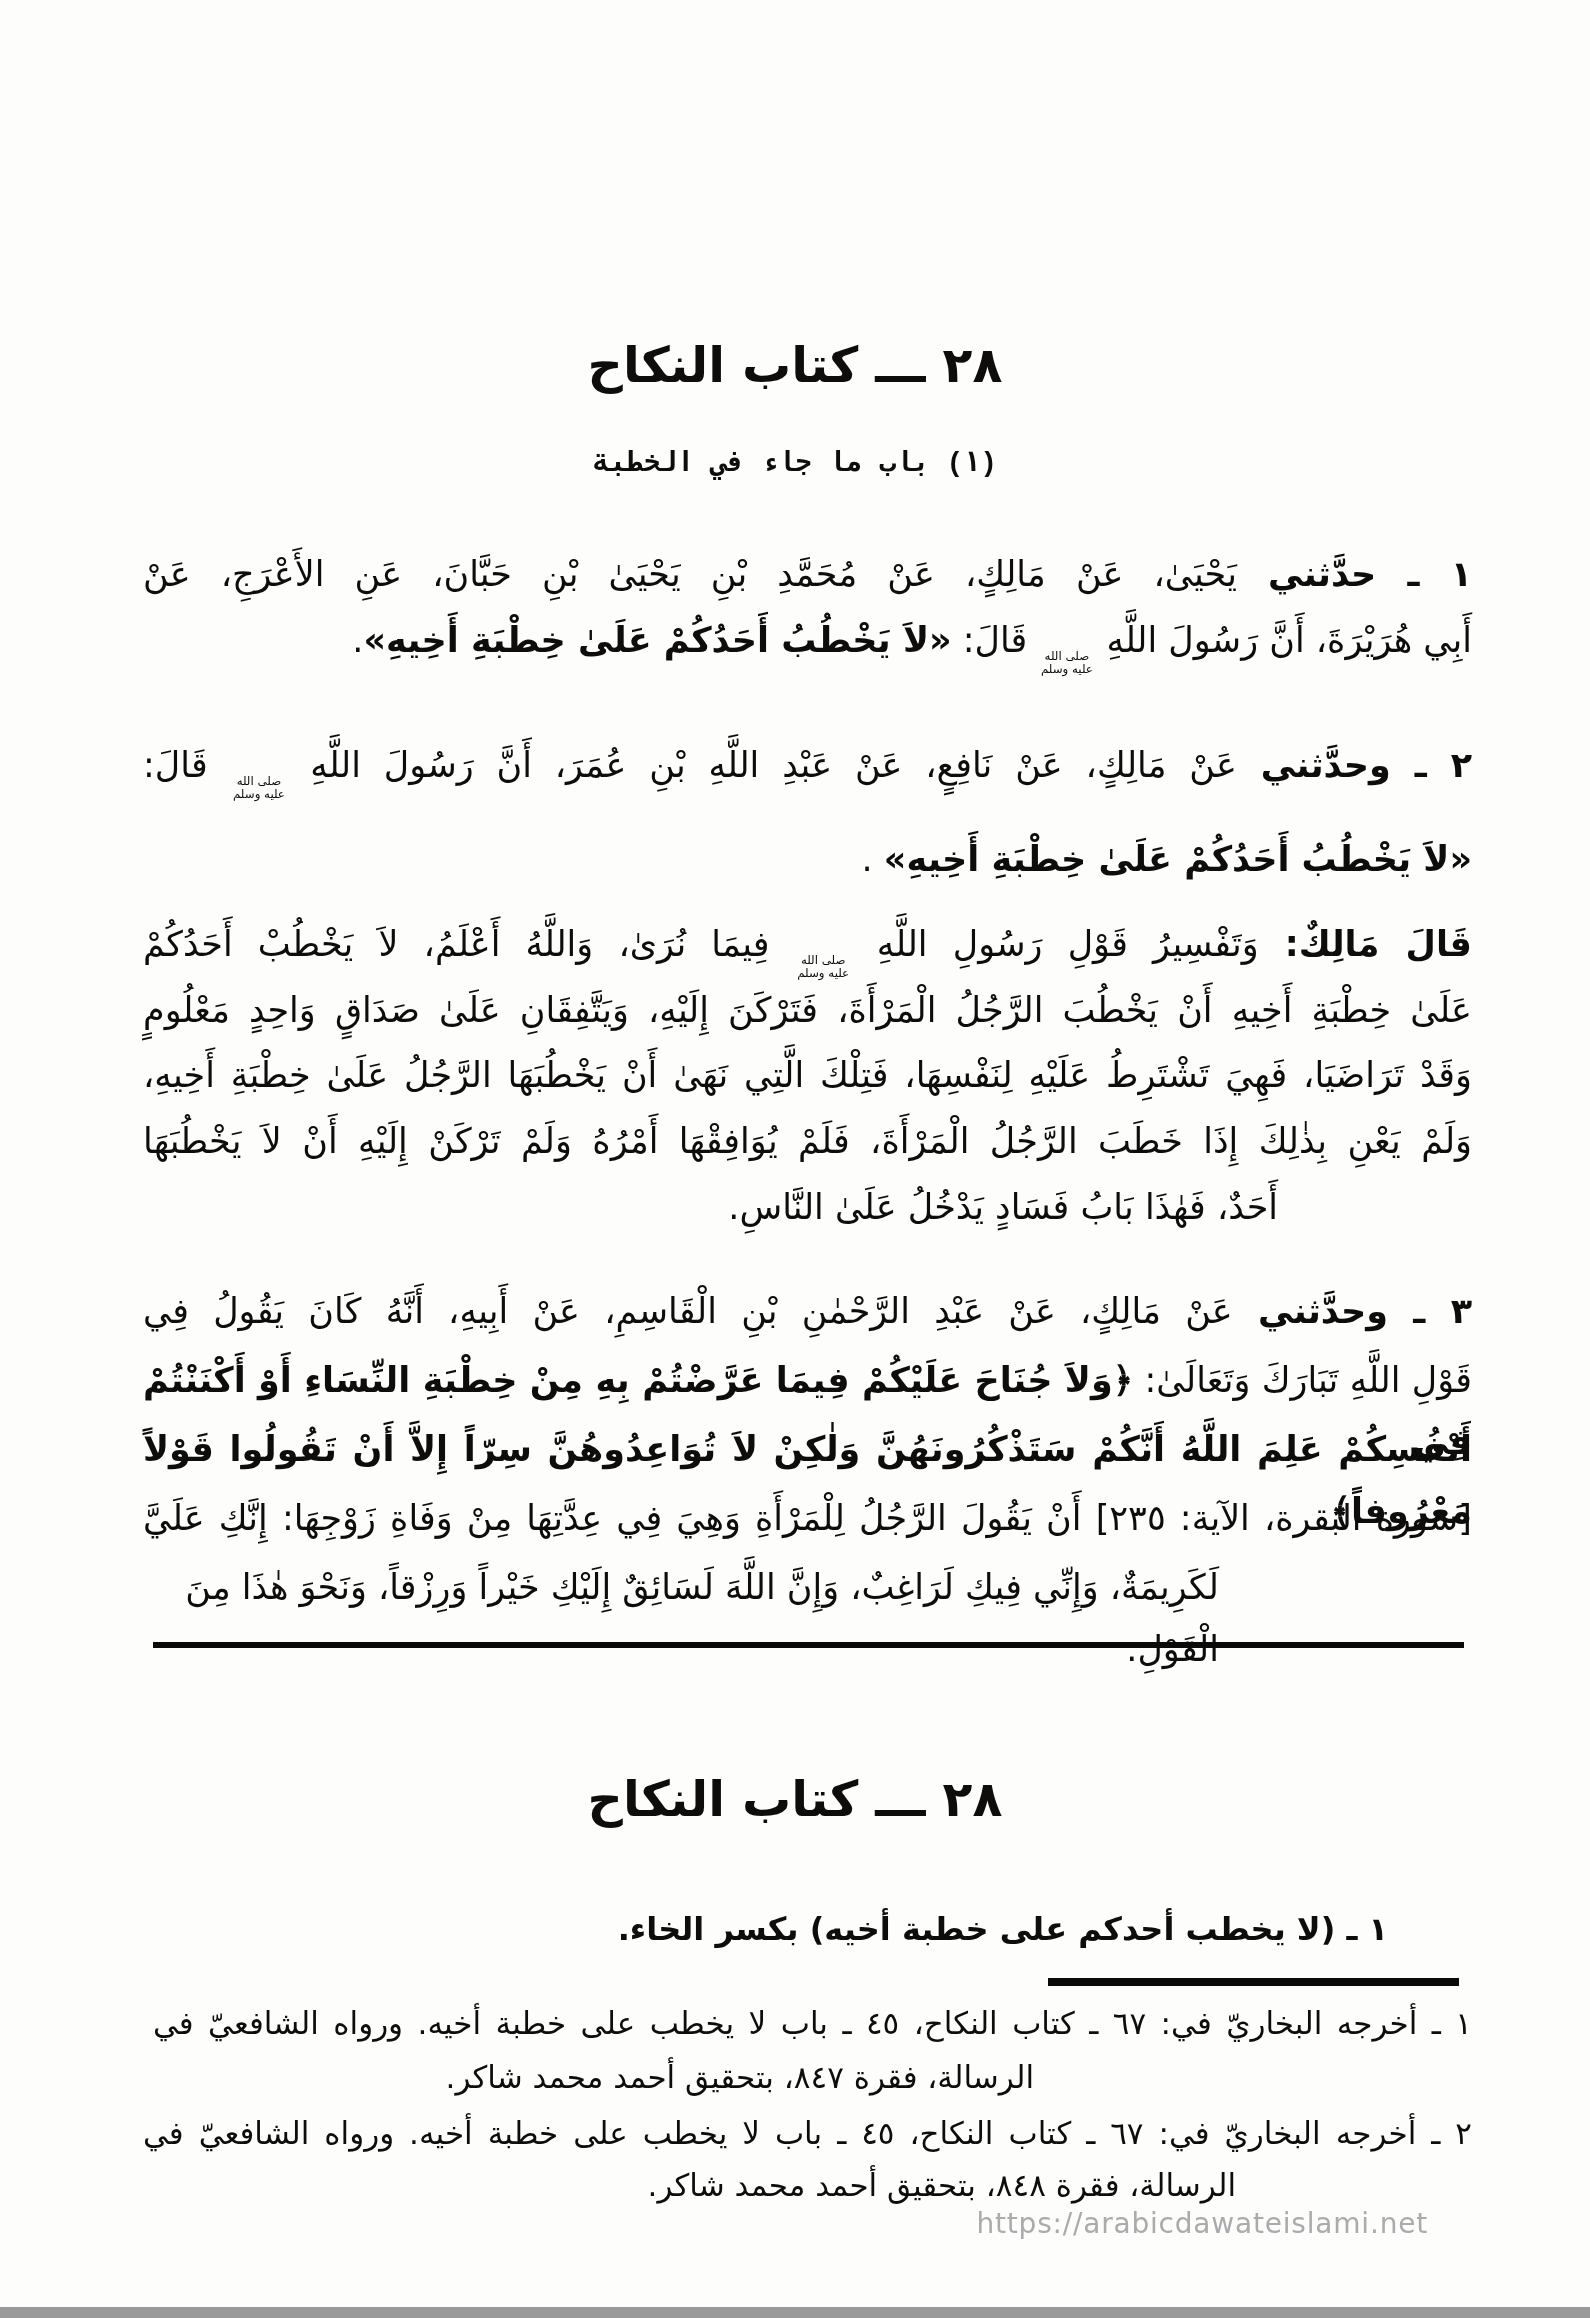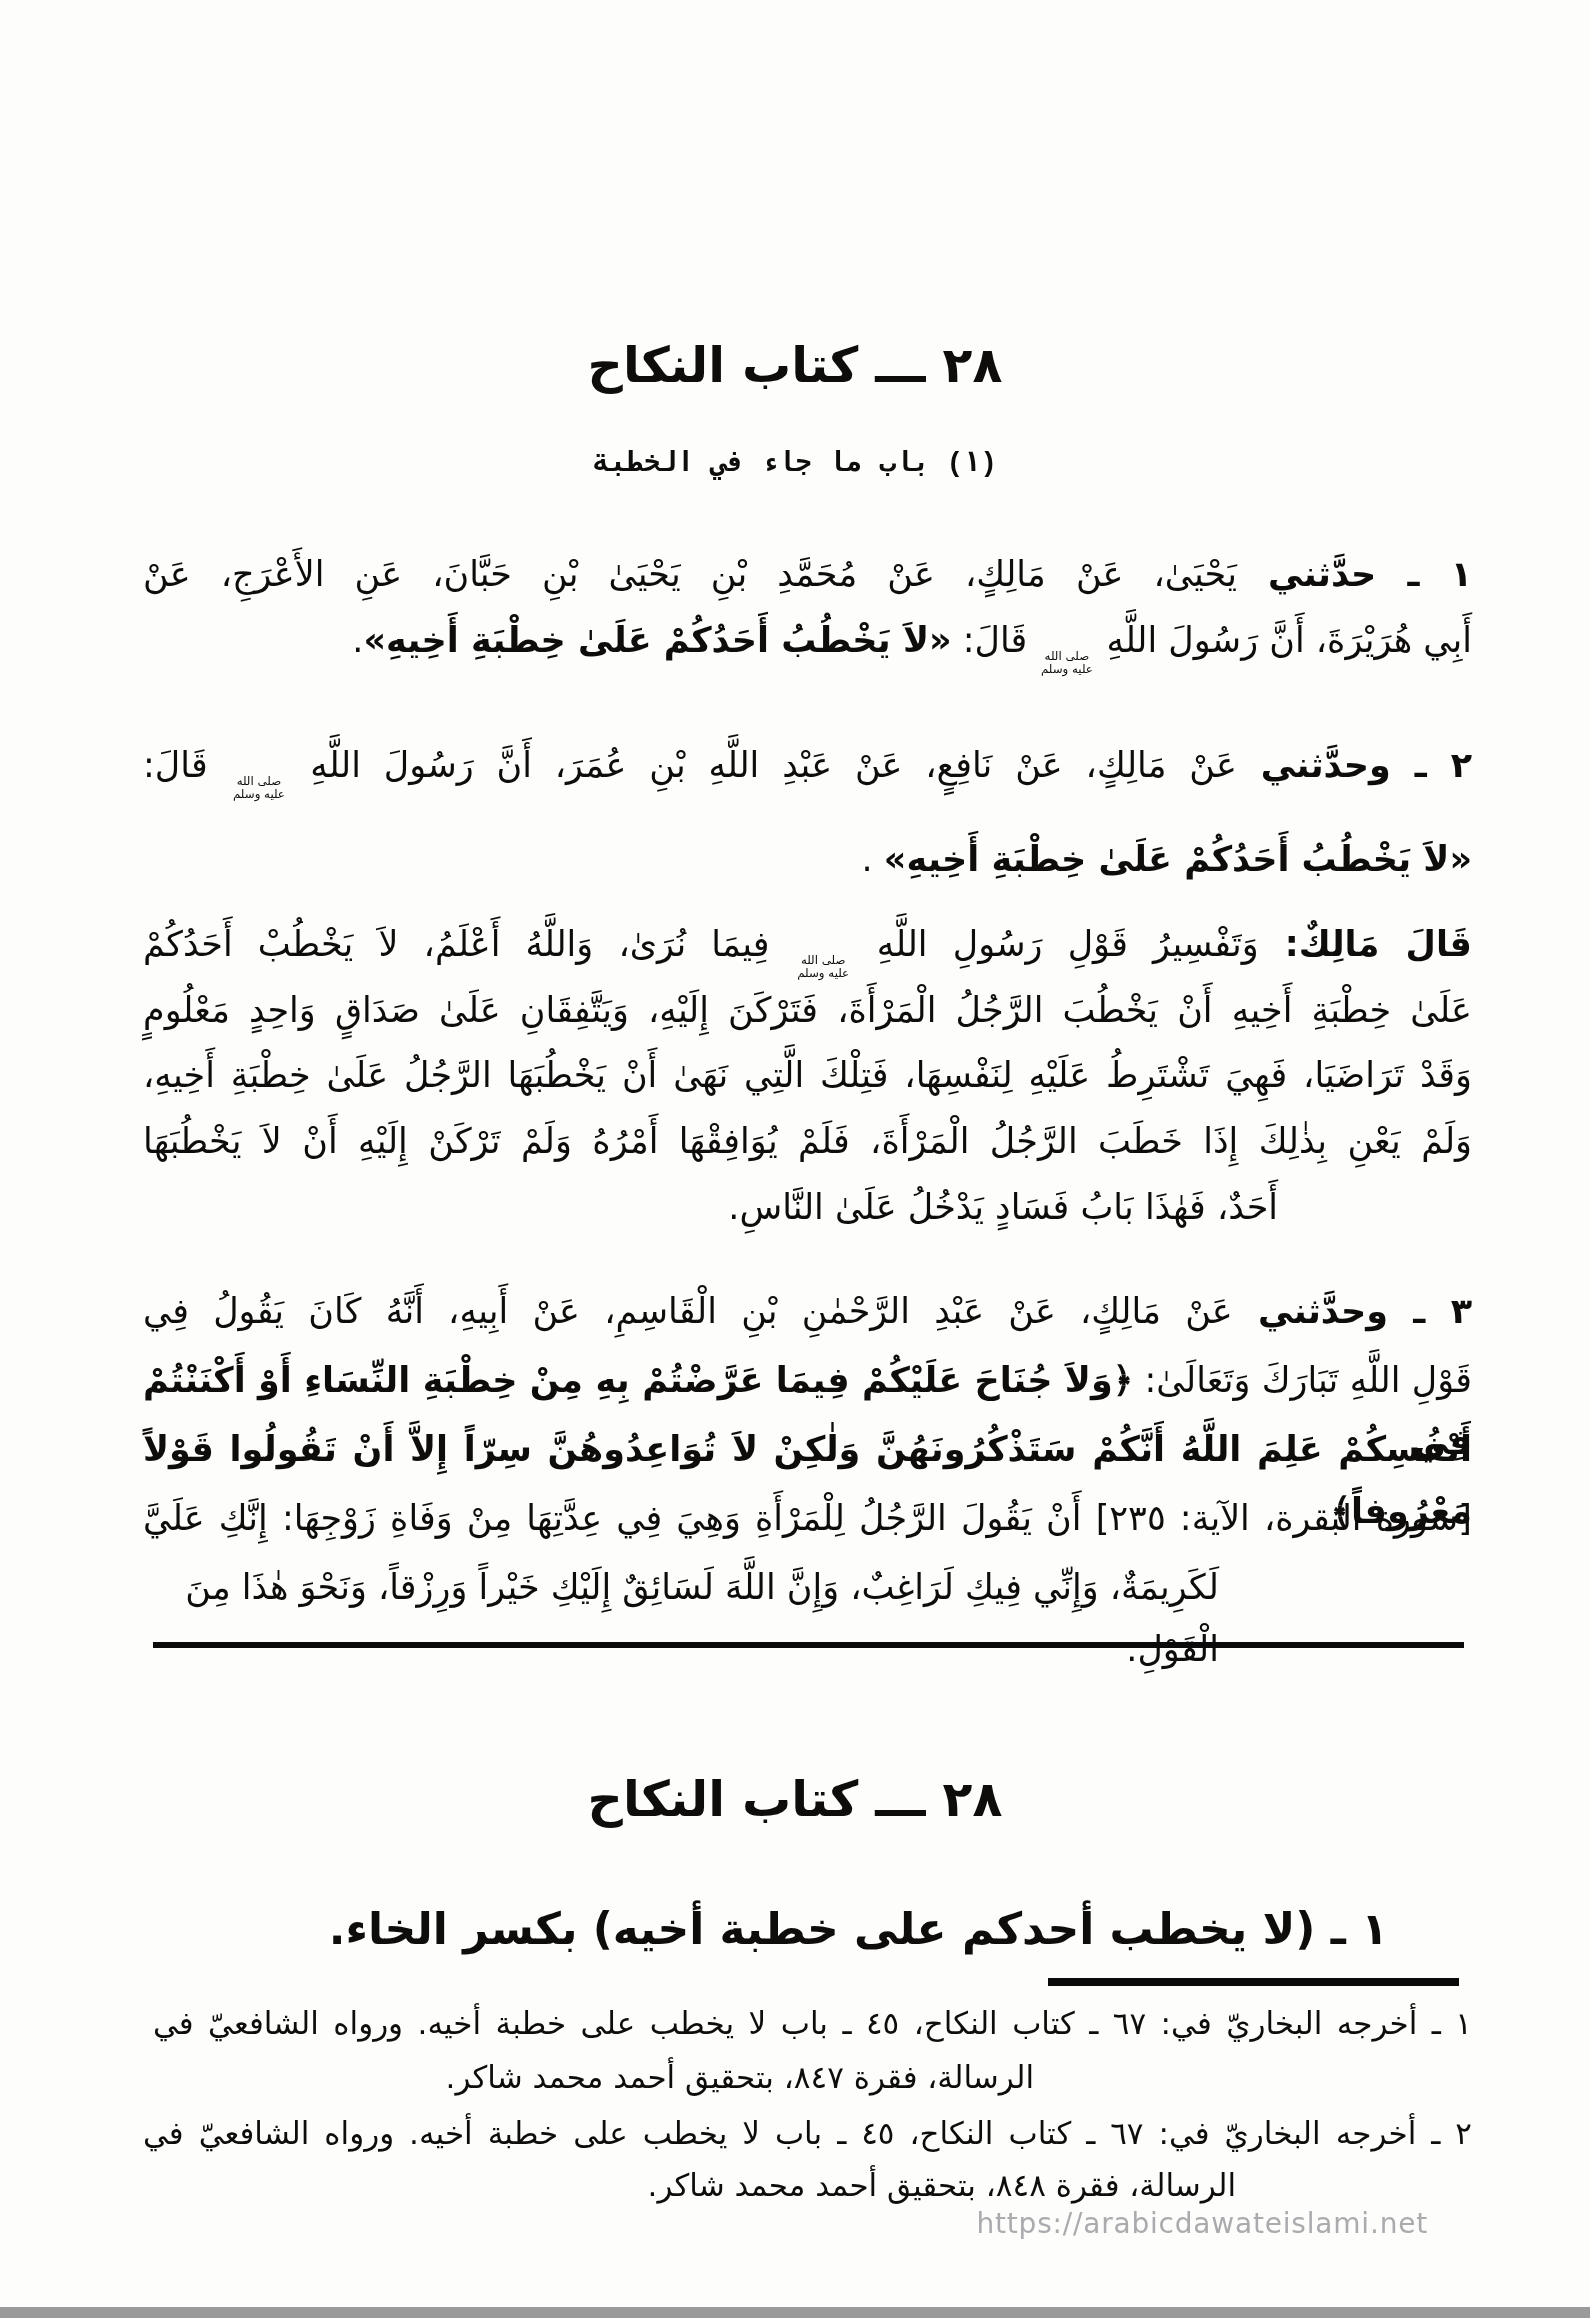--- a/index.html
+++ b/index.html
@@ -33,21 +33,21 @@
     display:inline-flex;flex-direction:column;align-items:center;
     font-size:11.8px;line-height:1.1;font-weight:normal;
     vertical-align:-8.4px;margin:0 2.5px;
   }
   .rule{position:absolute;background:#0a0a0a;}
   #main-rule{top:1642px;left:153px;right:126px;height:5.9px;}
   #footnote-rule{top:1978px;right:131px;width:411px;height:7.6px;}
   #commentary-note{
     position:absolute;top:1902px;left:143px;right:118px;
     direction:rtl;text-align:right;
-    font-size:44px;font-weight:bold;line-height:54px;
+    font-size:32px;font-weight:bold;line-height:54px;
     padding-right:84px;box-sizing:border-box;
   }
   .fn{
     position:absolute;left:143px;right:118px;
     direction:rtl;
     font-size:31px;line-height:49px;
     box-sizing:border-box;
   }
   .fn.fill{text-align:justify;text-align-last:justify;}
   .fn.open{text-align:right;}

